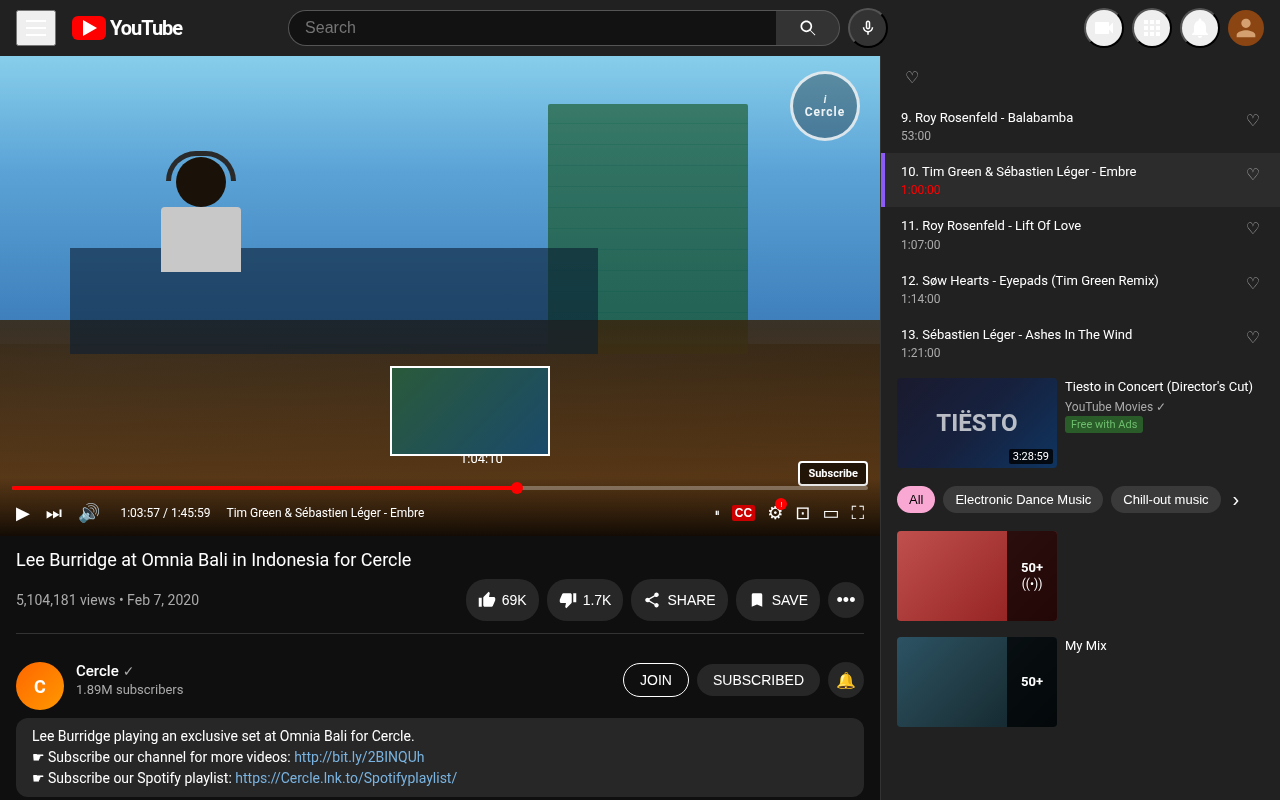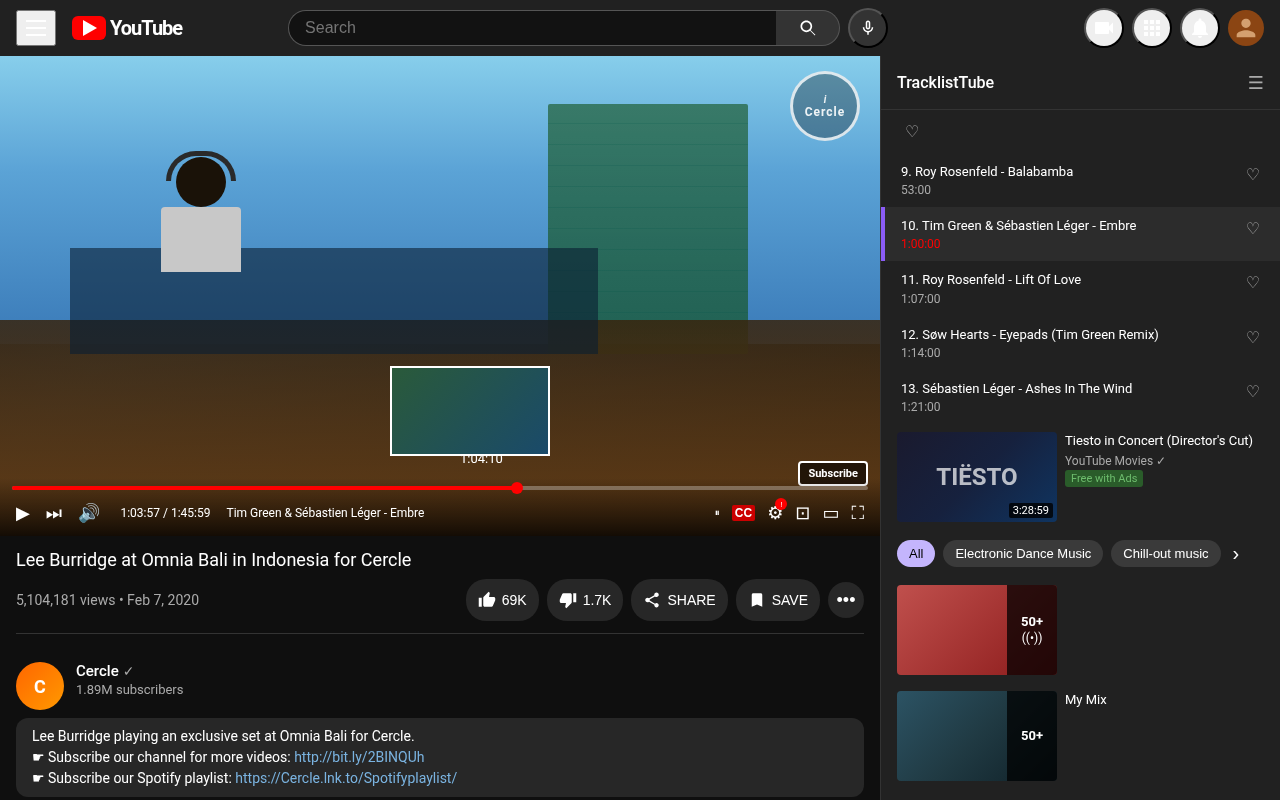--- a/index.html
+++ b/index.html
@@ -111,21 +111,21 @@
     .rec-thumb { width: 160px; height: 90px; flex-shrink: 0; background: #333; position: relative; border-radius: 4px; overflow: hidden; }
     .rec-duration { position: absolute; bottom: 4px; right: 4px; background: rgba(0,0,0,0.8); color: #fff; font-size: 11px; padding: 1px 4px; border-radius: 2px; }
     .rec-info { flex: 1; }
     .rec-title { color: #fff; font-size: 13px; line-height: 1.4; margin-bottom: 4px; }
     .rec-channel-verified { color: #aaa; font-size: 12px; }
     .free-ads-badge { background: #2a5c2a; color: #6dbc6d; font-size: 11px; padding: 2px 6px; border-radius: 3px; display: inline-block; margin-top: 2px; }
 
     
     .category-pills { display: flex; gap: 8px; padding: 8px 16px; overflow-x: hidden; align-items: center; }
     .pill { padding: 6px 12px; border-radius: 20px; font-size: 13px; cursor: pointer; white-space: nowrap; border: none; }
-    .pill.active { background: #c4b5fd; color: #000; text-align: center; }
+    .pill.active { background: #f9a8d4; color: #000; text-align: center; }
     .pill.inactive { background: #3a3a3a; color: #fff; }
     .pill-nav { background: none; border: none; color: #fff; font-size: 20px; cursor: pointer; padding: 4px; }
   </style>
 </head>
 <body>
 
 <div class="header">
   <div class="header-left">
     <button class="hamburger">
       <span></span>
@@ -288,40 +288,41 @@
 
     <div class="channel-row">
       <div class="channel-avatar">C</div>
       <div class="channel-details">
         <div class="channel-name">
           <span>Cercle</span>
           <span class="verified-icon">✓</span>
         </div>
         <div class="subscribers">1.89M subscribers</div>
       </div>
+      <div class="channel-buttons">
+        <button class="join-btn">JOIN</button>
+        <button class="subscribed-btn">SUBSCRIBED</button>
+        <button class="bell-btn">🔔</button>
+      </div>
     </div>
 
     <div class="description">
       <div class="description-text">
         <span>Lee Burridge playing an exclusive set at Omnia Bali for Cercle.</span><br>
         <span>☛ Subscribe our channel for more videos:</span>
         <a href="#" class="description-link">http://bit.ly/2BINQUh</a><br>
         <span>☛ Subscribe our Spotify playlist:</span>
         <a href="#" class="description-link">https://Cercle.lnk.to/Spotifyplaylist/</a>
       </div>
     </div>
     <button class="show-more">SHOW MORE</button>
   </div>
 
   <div class="sidebar">
 
-    <div class="tracklist-header">
-      <span class="tracklist-title">TracklistTube</span>
-      <span class="tracklist-list-icon">☰</span>
-    </div>
 
     <div id="track-list">
         <div class="track-item">
       <button class="heart-btn">♡</button>
     </div>
         <div class="track-item">
       <div class="track-content">
         <div class="track-name">9. Roy Rosenfeld - Balabamba</div>
         <div class="track-time">53:00</div>
       </div>

